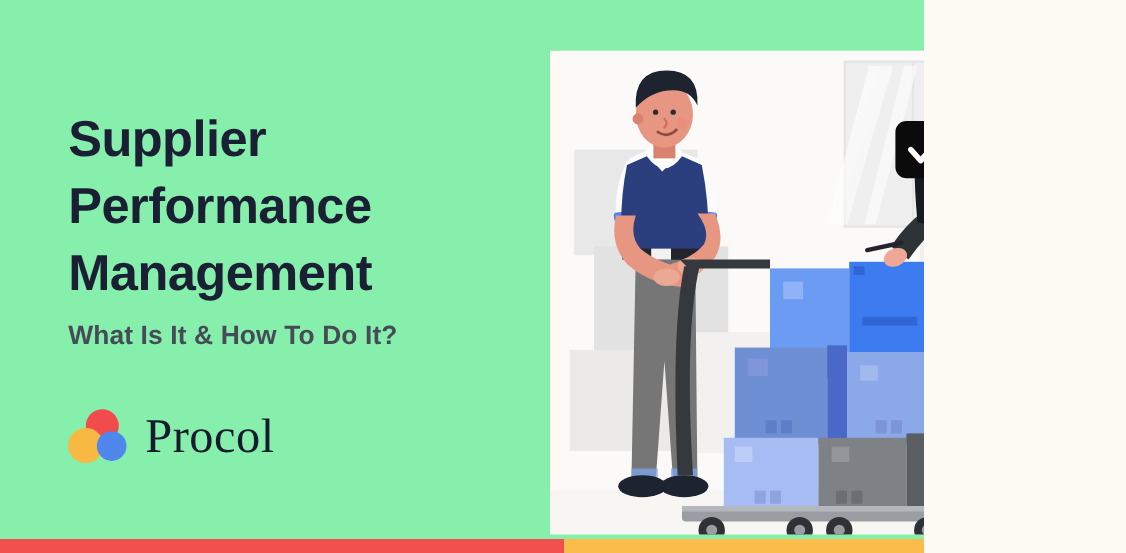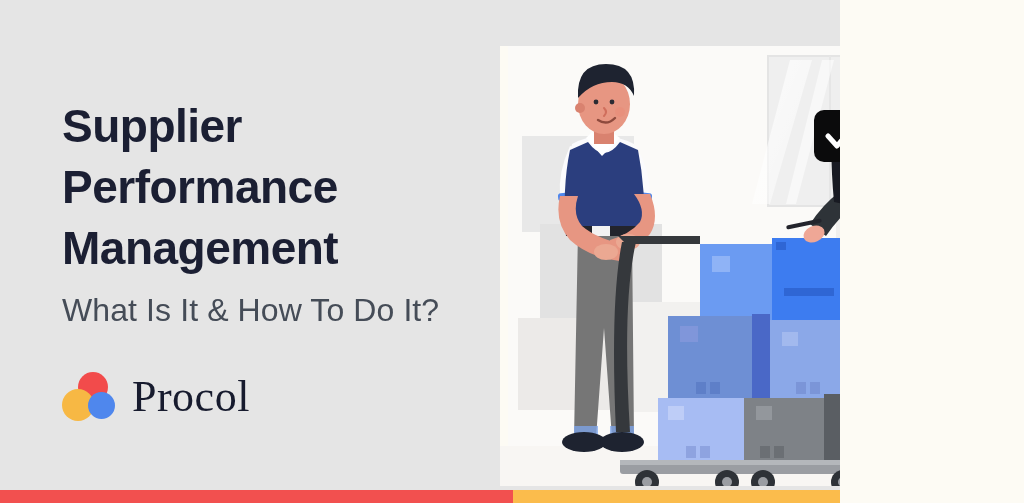--- a/index.html
+++ b/index.html
@@ -5,39 +5,39 @@
 <style>
   * { margin:0; padding:0; box-sizing:border-box; }
   html,body { width:1024px; height:503px; overflow:hidden; }
   body {
     font-family:"Liberation Sans", sans-serif;
     background:#FDFBF4;
     position:relative;
   }
   #banner {
     position:absolute; left:0; top:0; width:840px; height:503px;
-    background:#e5e5e5;
+    background:#86efac;
     overflow:hidden;
   }
   
   #text-col {
     position:absolute; left:62px; top:96px; width:440px;
   }
   #headline {
     font-size:46px;
     font-weight:bold;
     line-height:1.33;
     letter-spacing:-0.5px;
     color:#1B1F33;
     white-space:pre-line;
   }
   #subhead {
     margin-top:12px;
-    font-size:32px;
-    font-weight:400;
+    font-size:24px;
+    font-weight:700;
     color:#454C57;
     letter-spacing:0.1px;
   }
   
   #logo-row {
     position:absolute; left:62px; top:372px;
     display:flex; align-items:center; gap:14px;
   }
   #logo-mark { position:relative; width:56px; height:50px; flex:none; }
   #logo-mark i { position:absolute; border-radius:50%; display:block; }

